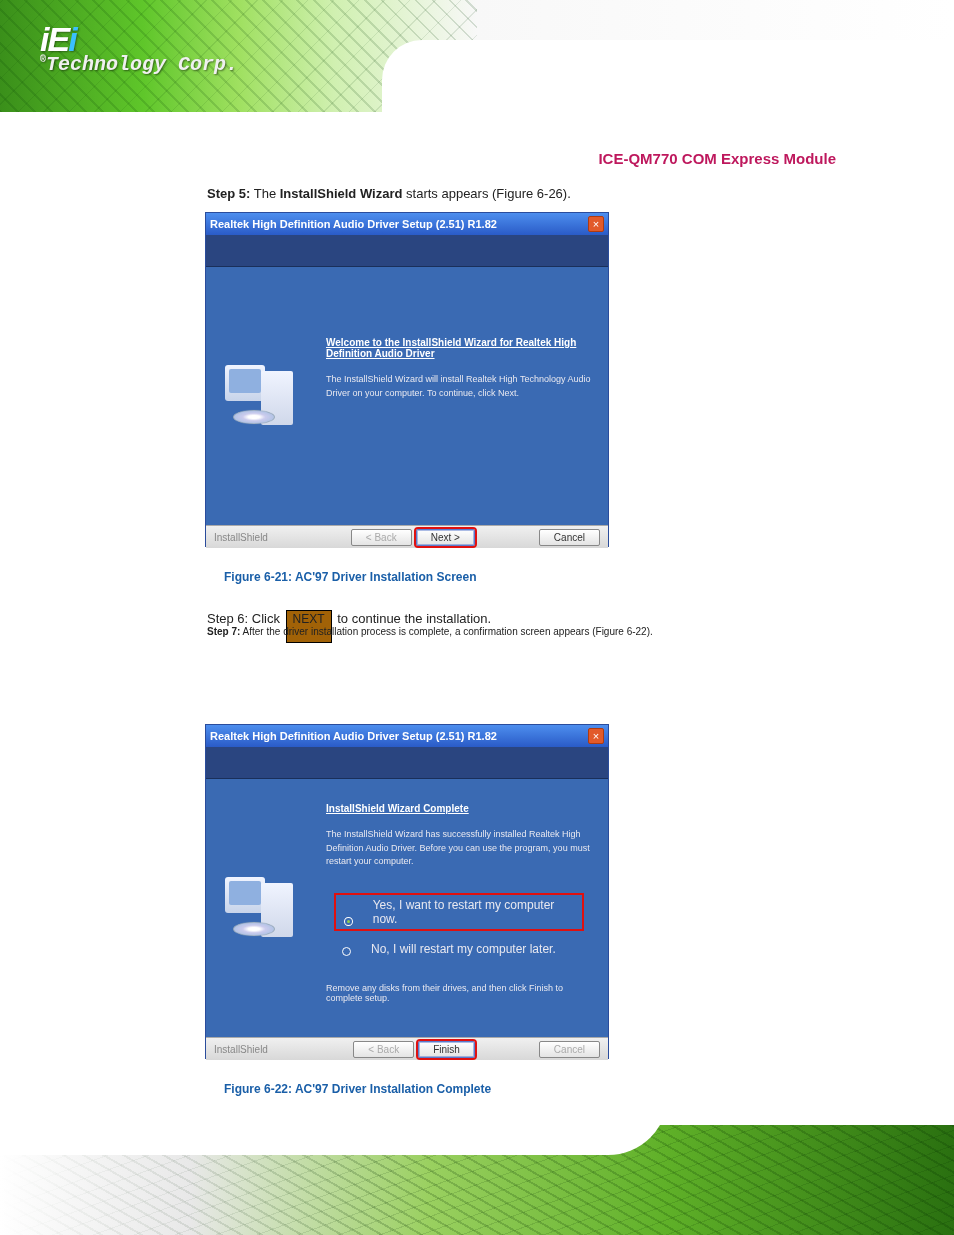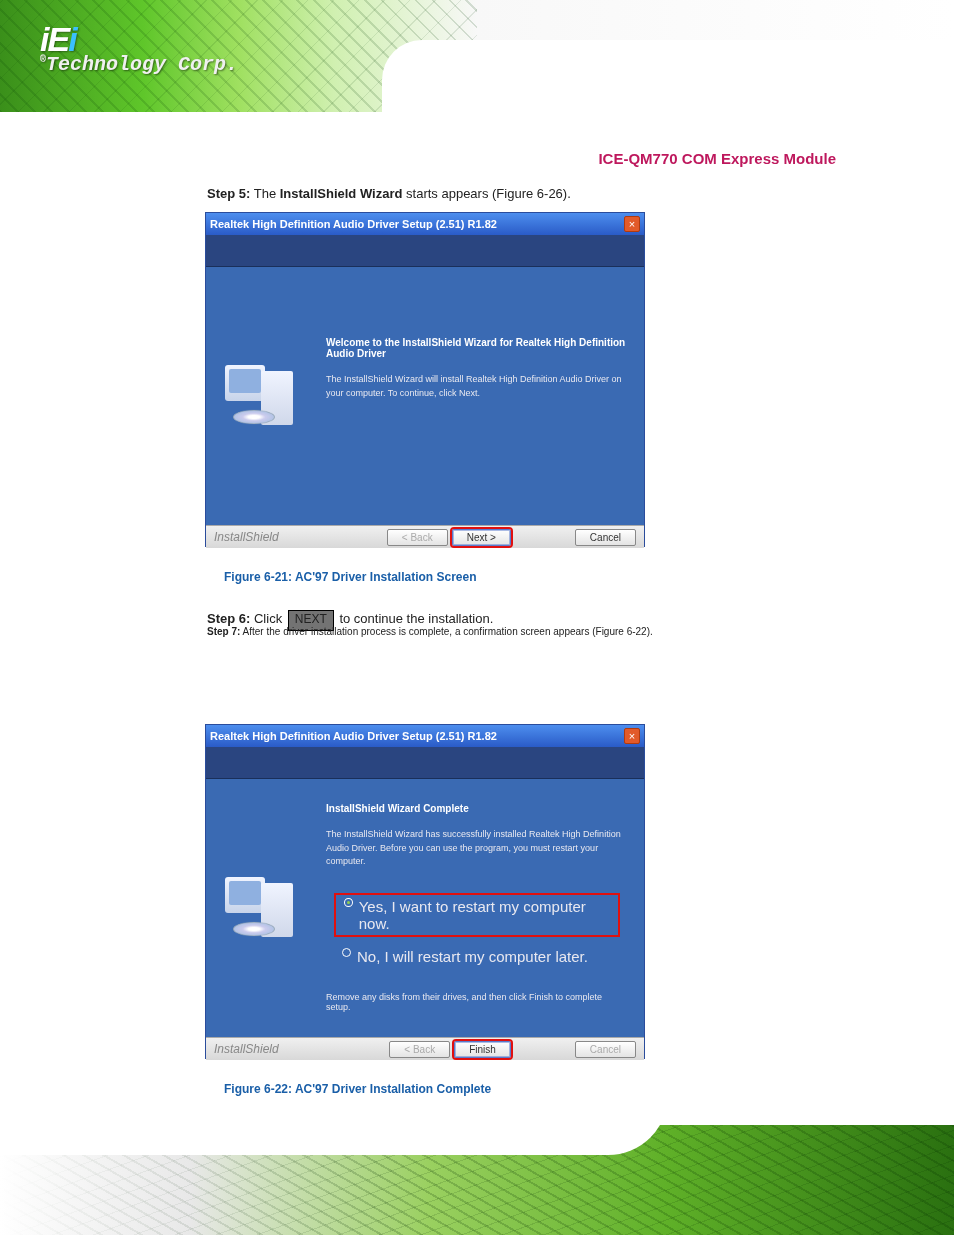--- a/index.html
+++ b/index.html
@@ -71,21 +71,21 @@
     top: 186px;
     left: 207px;
     font-size: 13px;
     color: #222;
   }
   .step5-line .bold { font-weight: bold; }
 
   .screenshot {
     position: absolute;
     left: 205px;
-    width: 440px;
+    width: 404px;
     height: 335px;
     border: 1px solid #2a4c9c;
     background: #3a6ab3;
   }
   .screenshot.s1 { top: 212px; }
   .screenshot.s2 { top: 724px; }
   .titlebar {
     height: 22px;
     background: linear-gradient(#4d8eee, #2a5bc7);
     display: flex;
@@ -163,36 +163,37 @@
   .right-text {
     flex: 1;
     padding: 14px 16px 0 8px;
     color: #fff;
     font-size: 10px;
   }
   .right-text .heading {
     font-weight: bold;
     font-size: 10px;
     margin-bottom: 14px;
+    text-decoration: underline;
   }
   .right-text .desc {
     font-size: 9px;
     line-height: 1.5;
     color: #e8e8f0;
   }
   .radio-group {
     margin-top: 20px;
     padding: 4px 8px;
   }
   .radio-group .opt {
     display: flex;
-    align-items: flex-start;
-    gap: 6px;
+    align-items: flex-end;
+    gap: 20px;
     margin-bottom: 8px;
-    font-size: 15px;
+    font-size: 12px;
     color: #e8e8f0;
   }
   .radio-group .opt.highlight {
     border: 2px solid #e01010;
     padding: 3px 8px;
     width: fit-content;
   }
   .radio-dot {
     width: 9px; height: 9px;
     border-radius: 50%;
@@ -214,23 +215,22 @@
   }
   .button-bar {
     height: 23px;
     background: linear-gradient(#f0f0f0, #d8d8d8);
     border-top: 1px solid #aaa;
     display: flex;
     align-items: center;
     padding: 0 8px;
   }
   .button-bar .brand {
-    font-size: 12px;
+    font-size: 10px;
     color: #888;
-    font-style: italic;
   }
   .button-bar .spacer { flex: 1; }
   .btn {
     font-size: 10px;
     padding: 2px 14px;
     border: 1px solid #888;
     background: linear-gradient(#fff, #e4e4e4);
     border-radius: 2px;
     margin-left: 4px;
     color: #333;
@@ -249,26 +249,26 @@
   .figure-label.f1 { top: 570px; }
   .figure-label.f2 { top: 1082px; }
 
   .step6 {
     position: absolute;
     top: 610px;
     left: 207px;
     font-size: 13px;
     color: #222;
   }
-  .step6 .bold { font-weight: bold; }
+  .step6 .bold { font-weight: normal; }
   .step6 .btnkey {
     display: inline-block;
     border: 1px solid #000;
-    background: #737373;
-    padding: 1px 6px 4px;
+    background: #a16207;
+    padding: 1px 6px 16px;
     font-size: 12px;
     margin: 0 2px;
   }
   .step7 {
     position: absolute;
     top: 622px;
     left: 207px;
     right: 130px;
     font-size: 10px;
     color: #222;
@@ -333,21 +333,21 @@
   <div class="content-pane">
     <div class="sidebar-img">
       <div class="computer-icon">
         <div class="monitor"></div>
         <div class="tower"></div>
         <div class="cd"></div>
       </div>
     </div>
     <div class="right-text" style="padding-top:70px;">
       <div class="heading">Welcome to the InstallShield Wizard for Realtek High Definition Audio Driver</div>
-      <div class="desc">The InstallShield Wizard will install Realtek High Definition Audio Driver on your computer. To continue, click Next.</div>
+      <div class="desc">The InstallShield Wizard will install Realtek High Technology Audio Driver on your computer. To continue, click Next.</div>
     </div>
   </div>
   <div class="button-bar">
     <span class="brand">InstallShield</span>
     <span class="spacer"></span>
     <span class="btn disabled">&lt; Back</span>
     <span class="btn primary highlight">Next &gt;</span>
     <span style="width:60px"></span>
     <span class="btn">Cancel</span>
   </div>

